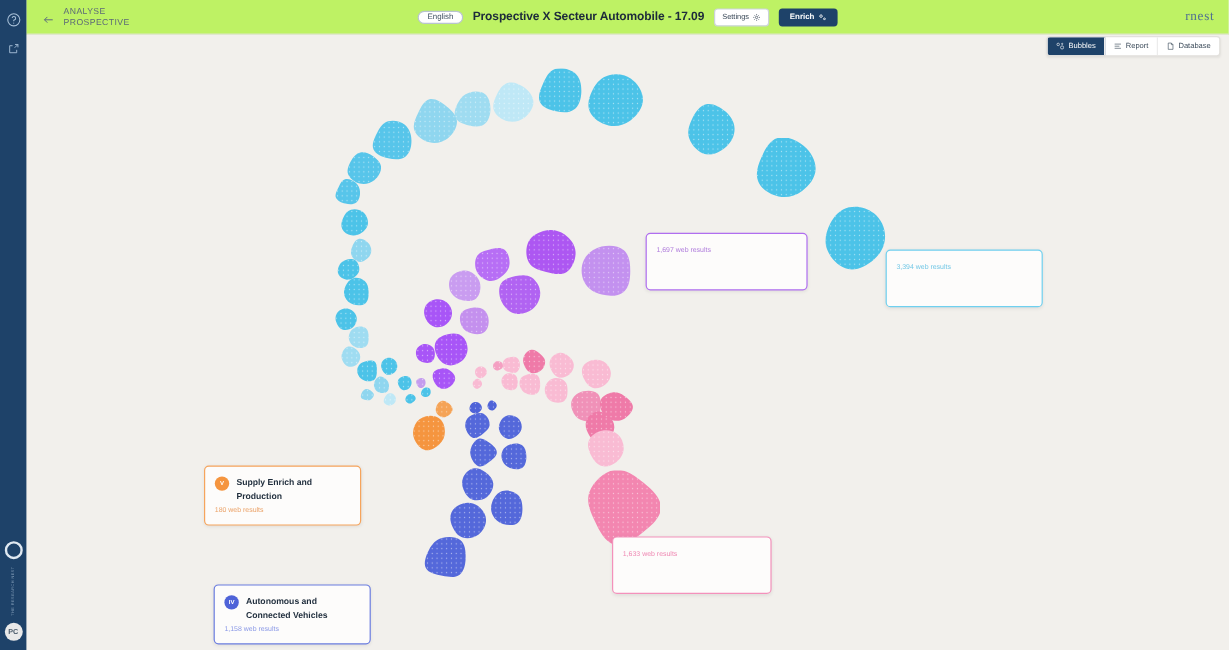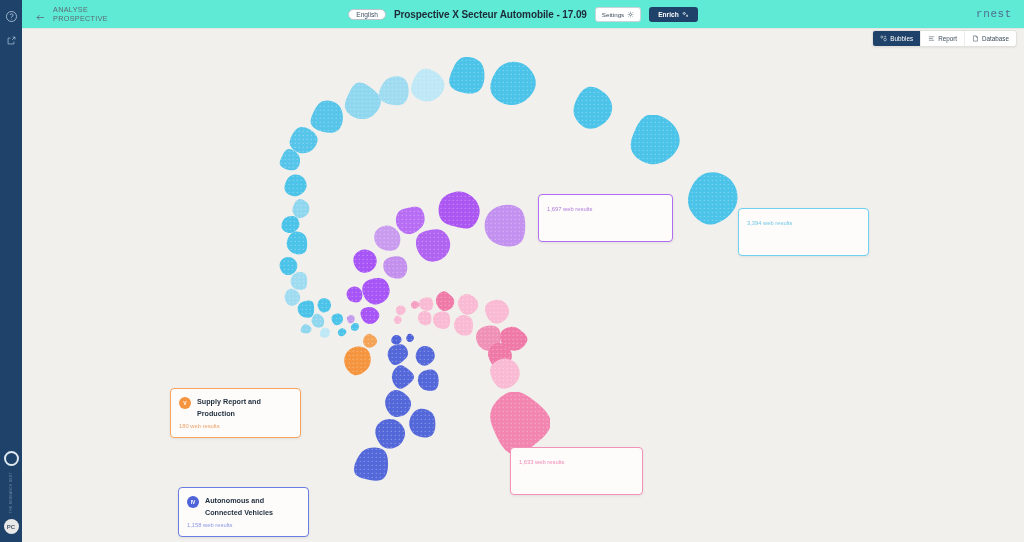--- a/index.html
+++ b/index.html
@@ -42,21 +42,21 @@
     background: #e9e9e9; color: #4b5b6b;
     font-size: 6px; font-weight: bold;
     display: flex; align-items: center; justify-content: center;
     margin-bottom: 8px;
   }
 
   
   .header {
     position: absolute; left: 22px; top: 0;
     width: 1002px; height: 29px;
-    background: #5eead4;
+    background: #bef264;
     border-bottom: 1px solid #e6e4e0;
     display: flex; align-items: center;
     z-index: 30;
   }
   .back-wrap { display: flex; align-items: center; gap: 7px; padding-left: 13px; }
   .back-arrow { color: #5b6b7d; width: 11px; height: 11px; }
   .crumb {
     font-size: 7.2px; line-height: 9px; color: #5d6a77;
     letter-spacing: .35px;
   }
@@ -78,21 +78,21 @@
     padding: 3px 6px; font-size: 6.2px; color: #3b4a59;
   }
   .btn-enrich {
     display: inline-flex; align-items: center; gap: 3px;
     background: #1e4269; color: #fff; border-radius: 3px;
     padding: 4px 9px; font-size: 6.6px; font-weight: bold;
   }
   .brand {
     position: absolute; right: 12px; top: 8px;
     font-size: 11px; color: #4f6e92; letter-spacing: .6px;
-    font-family: Liberation Mono, monospace;
+    font-family: Liberation Serif, serif;
   }
 
   
   .viewswitch {
     position: absolute; top: 30px; right: 7px;
     display: flex; background: #fff; border-radius: 3px;
     border: 1px solid #e2e0dc; overflow: hidden;
     box-shadow: 0 1px 2px rgba(0,0,0,.06);
     z-index: 25;
   }
@@ -1062,21 +1062,21 @@
   <div id="cards">
       <div class="card" style="left: 538px; top: 194px; width: 135px; min-height: 48px; border: 1px solid rgb(176, 110, 240);">
         <div class="card-sub" style="color:#b07ddc">1,697 web results</div>
       </div>
       <div class="card" style="left: 738px; top: 208px; width: 131px; min-height: 48px; border: 1px solid rgb(111, 208, 239);">
         <div class="card-sub" style="color:#74c8e6">3,394 web results</div>
       </div>
       <div class="card" style="left: 170px; top: 388px; width: 131px; min-height: 36px; border: 1px solid rgb(246, 164, 92);">
         <div class="card-head">
           <span class="badge" style="background:#f5953f">V</span>
-          <span class="card-title">Supply Report and Production</span>
+          <span class="card-title">Supply Enrich and Production</span>
         </div>
         <div class="card-sub" style="color:#eba268">180 web results</div>
       </div>
       <div class="card" style="left: 510px; top: 447px; width: 133px; min-height: 48px; border: 1px solid rgb(244, 145, 187);">
         <div class="card-sub" style="color:#ef8ab4">1,633 web results</div>
       </div>
       <div class="card" style="left: 178px; top: 487px; width: 131px; min-height: 47px; border: 1px solid rgb(107, 125, 224);">
         <div class="card-head">
           <span class="badge" style="background:#4f63d8">IV</span>
           <span class="card-title">Autonomous and Connected Vehicles</span>

